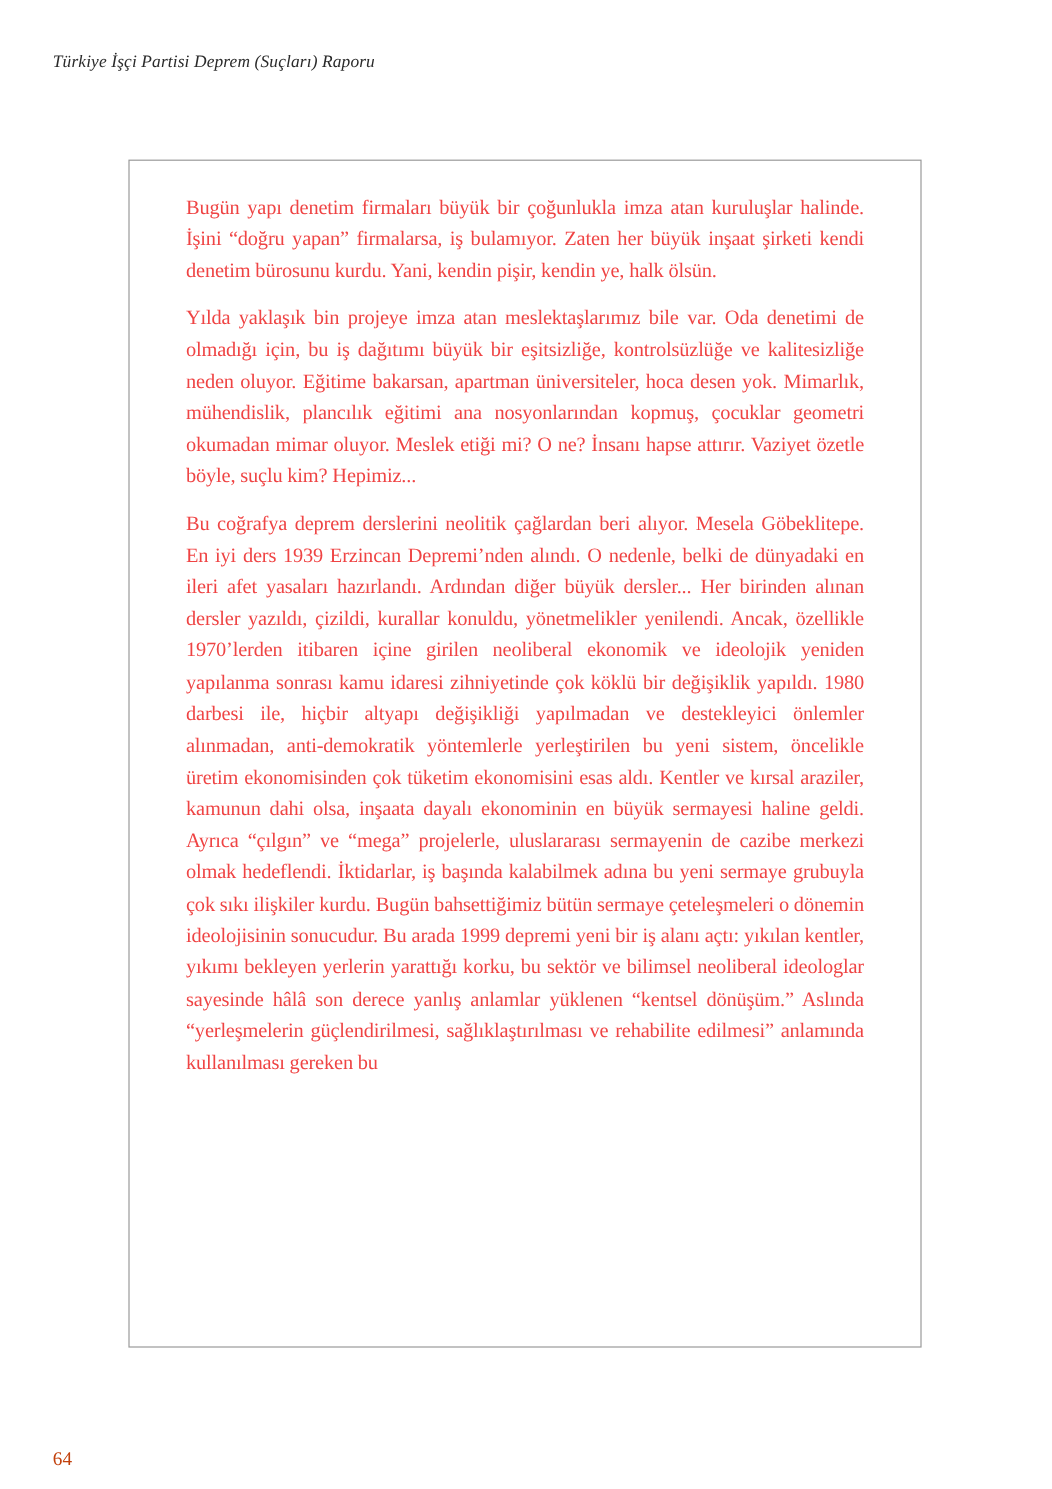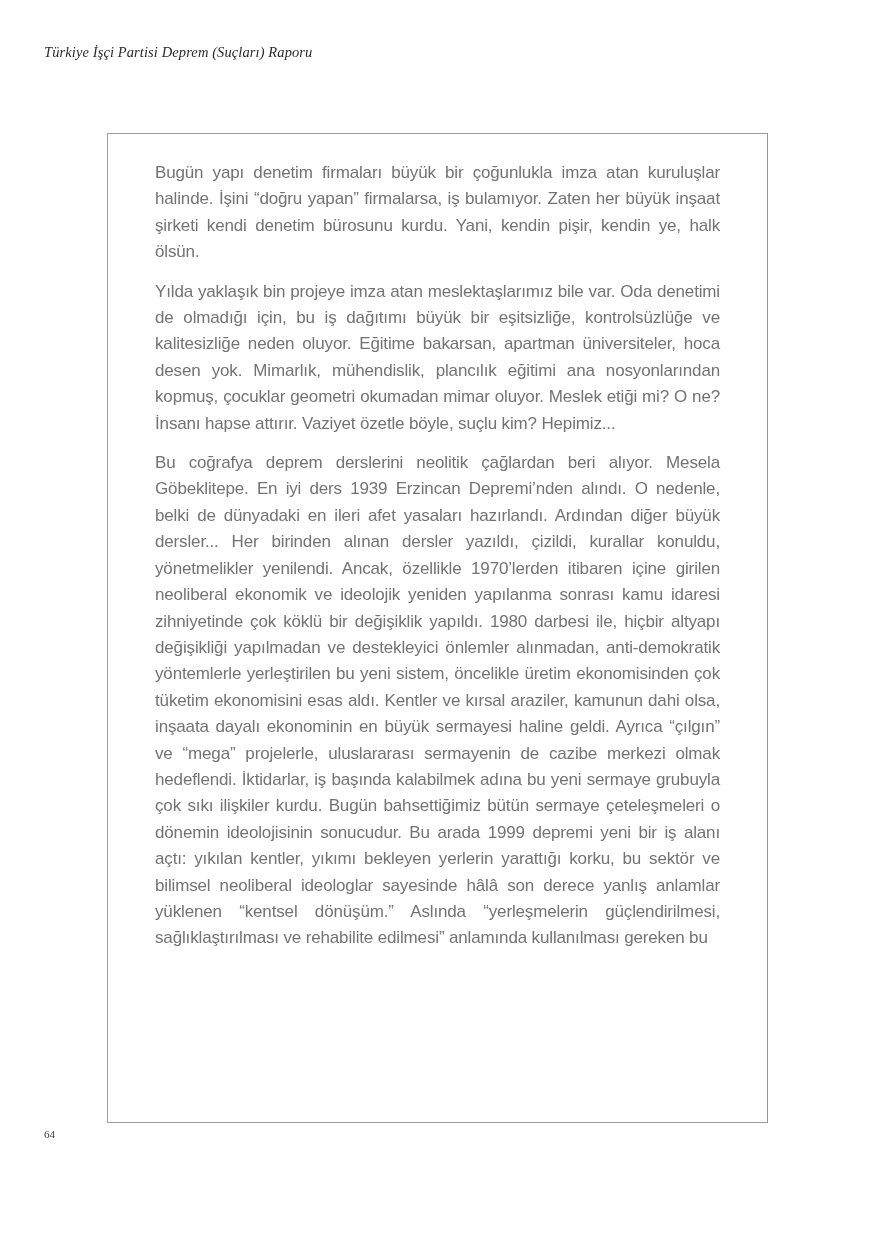--- a/index.html
+++ b/index.html
@@ -31,38 +31,38 @@
       position: absolute;
       left: 107px;
       top: 133px;
       width: 661px;
       min-height: 990px;
       border: 1px solid #9a9a9a;
       background: #ffffff;
       padding: 26px 47px 30px 47px;
     }
     .text-box p {
-      font-family: Liberation Sans, sans-serif;
+      font-family: Liberation Serif, serif;
       font-size: 17px;
       line-height: 26.4px;
       text-align: justify;
-      color: #737373;
+      color: #ef4444;
       letter-spacing: -0.15px;
       margin-bottom: 13px;
       hyphens: auto;
       -webkit-hyphens: auto;
     }
     .text-box p:last-child { margin-bottom: 0; }
     .page-number {
       position: absolute;
       left: 44px;
-      top: 1128px;
+      top: 1208px;
       font-family: "Liberation Serif", "DejaVu Serif", serif;
-      font-size: 11px;
-      color: #404040;
+      font-size: 16px;
+      color: #c2410c;
     }
   </style>
 </head>
 <body>
 
 <div class="page">
 
   <div class="running-header">Türkiye İşçi Partisi Deprem (Suçları) Raporu</div>
 
   <div class="text-box">

